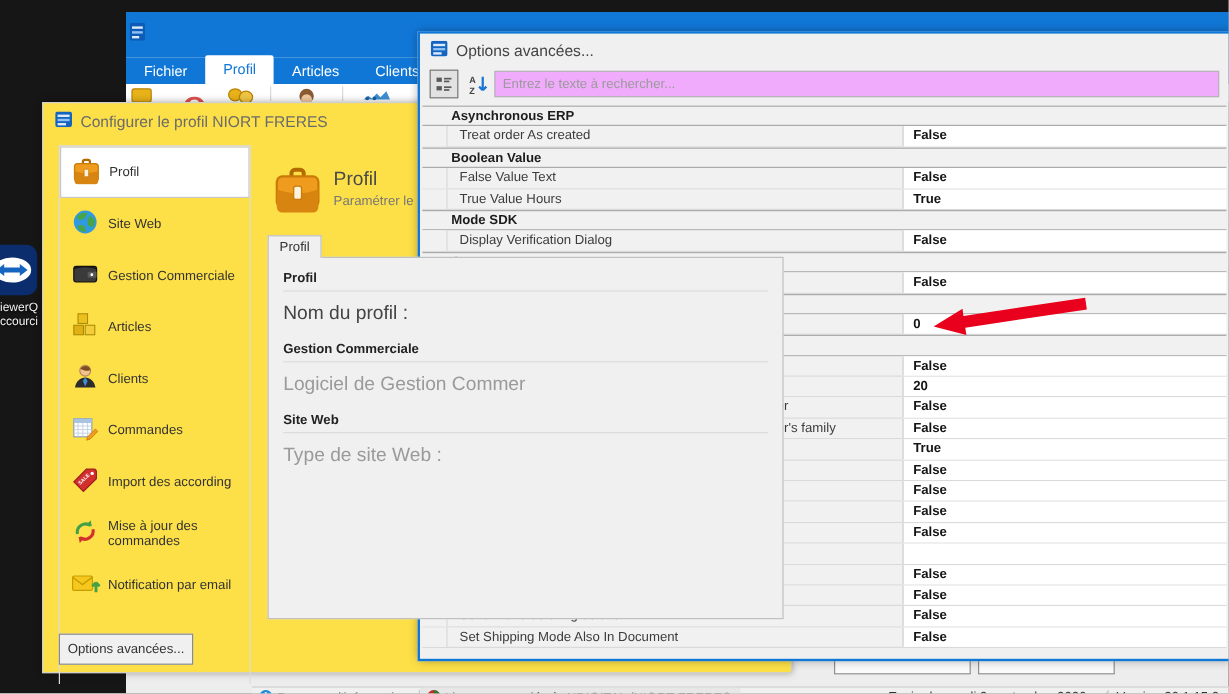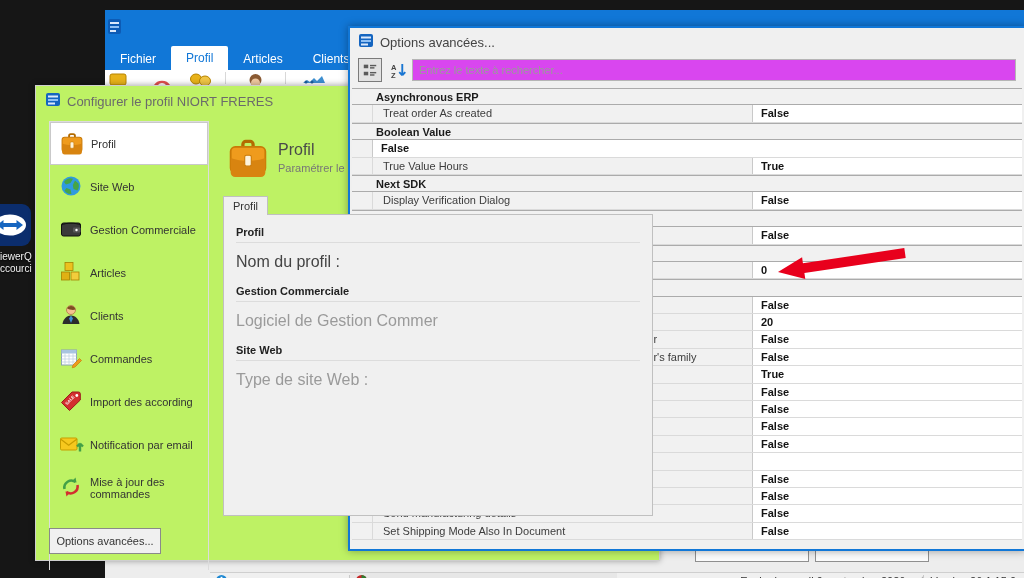--- a/index.html
+++ b/index.html
@@ -27,21 +27,21 @@
 
   
   #status-bar { position:absolute; left:105px; top:562px; right:0; height:16px; background:#f0f0f0; border-top:1px solid #cfcfcf; display:flex; align-items:flex-start; font-size:11px; color:#333; overflow:hidden; }
   #status-bar .seg { display:flex; align-items:center; gap:4px; padding:2px 8px 0 6px; white-space:nowrap; }
   #status-bar .seg.lic { background:#e7e7e7; }
   .ssep { width:1px; height:12px; background:#c8c8c8; margin-top:2px; }
   .grip { width:10px; height:10px; margin-top:3px; background:
     linear-gradient(135deg, transparent 50%, #9a9a9a 50%) ; clip-path:polygon(100% 0,100% 100%,0 100%); opacity:.8; }
 
   
-  #cfg-dlg { position:absolute; left:35px; top:85px; width:625px; height:476px; background:#bef264; border:1px solid #cfcfcf; box-shadow:0 0 6px rgba(0,0,0,.35);text-decoration:underline; }
+  #cfg-dlg { position:absolute; left:35px; top:85px; width:625px; height:476px; background:#fde047; border:1px solid #cfcfcf; box-shadow:0 0 6px rgba(0,0,0,.35);text-decoration:underline; }
   #cfg-title { position:absolute; left:10px; top:7px; display:flex; gap:7px; align-items:center; font-size:13px; color:#6b6b6b; }
   #cfg-side { position:absolute; left:13px; top:35px; width:160px; bottom:-10px; border:1px solid #dcdcdc; border-bottom:none; }
   .side-item { position:relative; height:43px; display:flex; align-items:center; gap:6px; padding-left:8px; cursor:pointer; }
   .side-item.sel { background:#fff; border:1px solid #c9c9c9; }
   .side-item .lbl { font-size:11px; color:#333; }
   #adv-btn { position:absolute; left:13px; top:442px; width:112px; height:26px; background:#f0f0f0; border:1px solid #8a8a8a; font-family:inherit; font-size:11px; color:#333; text-align:center; line-height:24px; cursor:pointer; }
   #cfg-head { position:absolute; left:190px; top:50px; }
   #cfg-head .big { position:absolute; left:0; top:0; }
   #cfg-head h1 { position:absolute; left:52px; top:5px; font-size:16px; font-weight:normal; color:#4a4a4a; white-space:nowrap; }
   #cfg-head .sub { position:absolute; left:52px; top:26px; font-size:11px; color:#777; white-space:nowrap; }
@@ -52,21 +52,21 @@
   .sec-rule { height:1px; background:#dcdcdc; margin:4px 0 10px 0; }
   .sec-field { font-size:16px; color:#444; margin-bottom:14px; }
   .sec-field.muted { color:#9a9a9a; }
 
   
   #opt-dlg { position:absolute; left:348px; top:26px; width:678px; height:525px; background:#f0f0f0; border:2px solid #1177d7; box-shadow:0 0 8px rgba(0,0,0,.35); }
   #opt-title { position:absolute; left:9px; top:6px; display:flex; gap:7px; align-items:center; font-size:13px; color:#444; }
   #opt-toolbar { position:absolute; left:0; top:28px; right:0; height:30px; }
   #btn-cat { position:absolute; left:8px; top:2px; width:24px; height:24px; background:#e2e2e2; border:1px solid #7a7a7a; display:flex; align-items:center; justify-content:center; cursor:pointer; }
   #btn-az { position:absolute; left:36px; top:2px; width:24px; height:24px; display:flex; align-items:center; justify-content:center; cursor:pointer; }
-  #opt-search { position:absolute; left:62px; top:3px; width:604px; height:22px; border:1px solid #b5b5b5; background:#d946ef; font-family:inherit; font-size:11px; padding:0 6px; color:#333; }
+  #opt-search { position:absolute; left:62px; top:3px; width:604px; height:22px; border:1px solid #b5b5b5; background:#f0abfc; font-family:inherit; font-size:11px; padding:0 6px; color:#333; }
   #opt-search::placeholder { color:#9a9a9a; }
   #opt-grid { position:absolute; left:2px; right:2px; top:60px; background:#f0f0f0; }
   .g-row { display:flex; height:17.4px; border-bottom:1px solid #dadada; background:#f1f1f1; }
   .g-row.cat { border-top:1px solid #ababab; border-bottom:1px solid #ababab; font-weight:bold; color:#1c1c1c; }
   .g-cat-lbl { padding-left:24px; line-height:16px; }
   .g-gutter { width:20px; background:#f1f1f1; }
   .g-label { width:380px; padding-left:10px; line-height:16px; color:#3c3c3c; border-left:1px solid #dadada; overflow:hidden; white-space:nowrap; }
   .g-value { flex:1; background:#fff; border-left:1px solid #c9c9c9; padding-left:8px; line-height:16px; font-weight:bold; color:#141414; overflow:hidden; white-space:nowrap; cursor:text; }
 
   #red-arrow { position:absolute; left:770px; top:244px; z-index:30; }
@@ -227,34 +227,34 @@
         <div class="side-item">
           <span><svg width="26" height="24" viewBox="0 0 24 24">
               <path d="M2.5 13.5L13 3h6.5a1.8 1.8 0 0 1 1.8 1.8V11L10.5 21.5z" fill="#d32f2f" stroke="#9b1c1c"></path>
               <circle cx="17.8" cy="6.5" r="1.4" fill="#fff"></circle>
               <text x="6" y="14.5" font-size="4.2" font-weight="bold" fill="#fff" transform="rotate(-45 9 13)" font-family="Liberation Sans, sans-serif">SALE</text>
             </svg></span>
           <span class="lbl">Import des according</span>
         </div>
         <div class="side-item">
           <span><svg width="26" height="24" viewBox="0 0 24 24">
-              <rect x="1.5" y="6" width="16.5" height="12" rx="1.2" fill="#f6c81e" stroke="#c79d00"></rect>
-              <path d="M1.5 7l8.2 6.2L18 7" fill="none" stroke="#c79d00" stroke-width="1.2"></path>
-              <path d="M21 19.5v-8m0 0l-3 3m3-3l3 3" fill="none" stroke="#43a047" stroke-width="2.4"></path>
-            </svg></span>
-          <span class="lbl">Notification par email</span>
-        </div>
-        <div class="side-item">
-          <span><svg width="26" height="24" viewBox="0 0 24 24">
               <path d="M5.5 14a7 7 0 0 1 11-7" fill="none" stroke="#43a047" stroke-width="2.6"></path>
               <path d="M16.5 2.5l1 5-5-.5z" fill="#43a047"></path>
               <path d="M18.5 10a7 7 0 0 1-11 7" fill="none" stroke="#d32f2f" stroke-width="2.6"></path>
               <path d="M7.5 21.5l-1-5 5 .5z" fill="#d32f2f"></path>
             </svg></span>
           <span class="lbl">Mise à jour des commandes</span>
+        </div>
+        <div class="side-item">
+          <span><svg width="26" height="24" viewBox="0 0 24 24">
+              <rect x="1.5" y="6" width="16.5" height="12" rx="1.2" fill="#f6c81e" stroke="#c79d00"></rect>
+              <path d="M1.5 7l8.2 6.2L18 7" fill="none" stroke="#c79d00" stroke-width="1.2"></path>
+              <path d="M21 19.5v-8m0 0l-3 3m3-3l3 3" fill="none" stroke="#43a047" stroke-width="2.4"></path>
+            </svg></span>
+          <span class="lbl">Notification par email</span>
         </div>
       </div>
     <button id="adv-btn">Options avancées...</button>
     <div id="cfg-head">
       <span class="big">
         <svg width="44" height="42" viewBox="0 0 24 23">
             <path d="M9.2 6V4.6c0-.9.7-1.6 1.6-1.6h2.4c.9 0 1.6.7 1.6 1.6V6" fill="none" stroke="#b36b00" stroke-width="1.8"></path>
             <rect x="2.5" y="6" width="19" height="14" rx="2.5" fill="#ef9b1d" stroke="#c97a07"></rect>
             <path d="M2.5 12c6 2.2 13 2.2 19 0v8a2.5 2.5 0 0 1-2.5 2.5H5A2.5 2.5 0 0 1 2.5 20z" fill="#d88410"></path>
             <rect x="10.2" y="10.5" width="3.6" height="6" rx="1" fill="#fdf3dc" stroke="#c97a07" stroke-width=".6"></rect>
@@ -316,29 +316,30 @@
         <div class="g-row">
           <div class="g-gutter"></div>
           <div class="g-label">Treat order As created</div>
           <div class="g-value">False</div>
         </div>
         <div class="g-row cat">
           <div class="g-cat-lbl">Boolean Value</div>
         </div>
         <div class="g-row">
           <div class="g-gutter"></div>
+          <div class="g-label">False Value Text</div>
           <div class="g-value">False</div>
         </div>
         <div class="g-row">
           <div class="g-gutter"></div>
           <div class="g-label">True Value Hours</div>
           <div class="g-value">True</div>
         </div>
         <div class="g-row cat">
-          <div class="g-cat-lbl">Next SDK</div>
+          <div class="g-cat-lbl">Mode SDK</div>
         </div>
         <div class="g-row">
           <div class="g-gutter"></div>
           <div class="g-label">Display Verification Dialog</div>
           <div class="g-value">False</div>
         </div>
         <div class="g-row cat">
           <div class="g-cat-lbl">Customer</div>
         </div>
         <div class="g-row">

